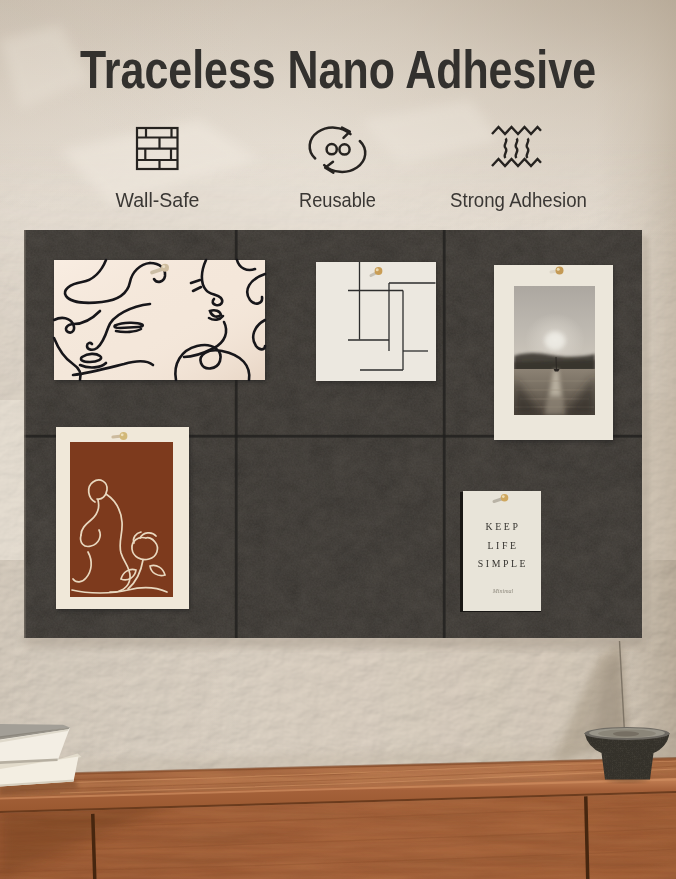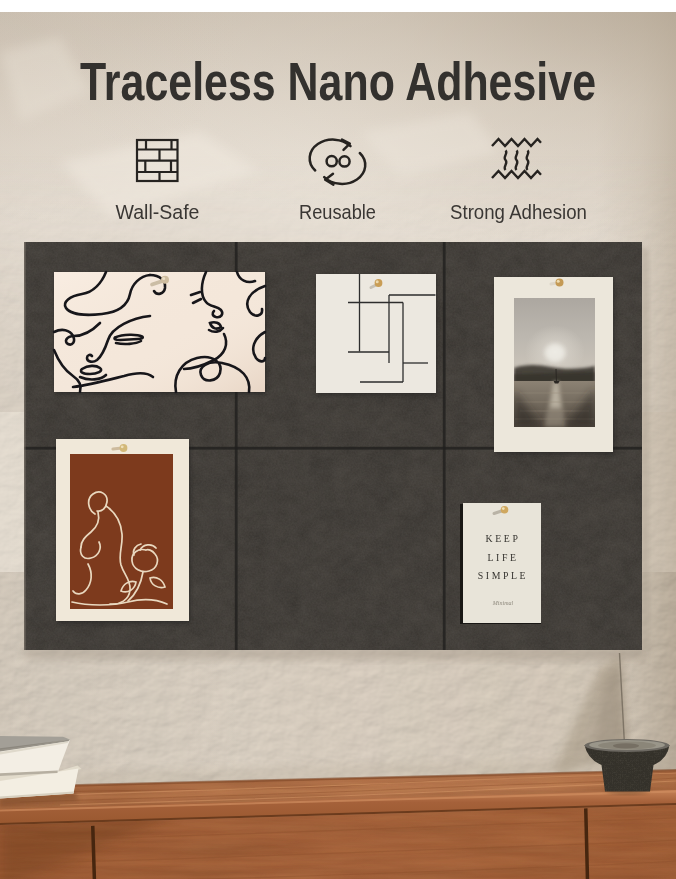--- a/index.html
+++ b/index.html
@@ -1,17 +1,17 @@
 <!DOCTYPE html>
 <html><head>
 <meta charset="utf-8">
 <style>
   html,body{margin:0;padding:0;}
   body{width:676px;height:879px;overflow:hidden;font-family:"Liberation Sans", sans-serif;}
-  #stage{position:relative;width:676px;height:801px;background:#fdba74;margin-top:12px;}
+  #stage{position:relative;width:676px;height:801px;background:#fdba74;}
   svg{display:block;}
 </style>
 </head>
 <body>
 <div id="stage">
 <svg width="676" height="879" viewBox="0 0 676 879" xmlns="http://www.w3.org/2000/svg">
 <defs>
   <filter id="wallnoise" color-interpolation-filters="sRGB" x="0" y="0" width="100%" height="100%">
     <feTurbulence type="fractalNoise" baseFrequency="0.9" numOctaves="2" seed="7" result="n"></feTurbulence>
     <feColorMatrix in="n" type="matrix" values="0 0 0 0 0.5  0 0 0 0 0.48  0 0 0 0 0.45  0 0 0 0.06 0"></feColorMatrix>

